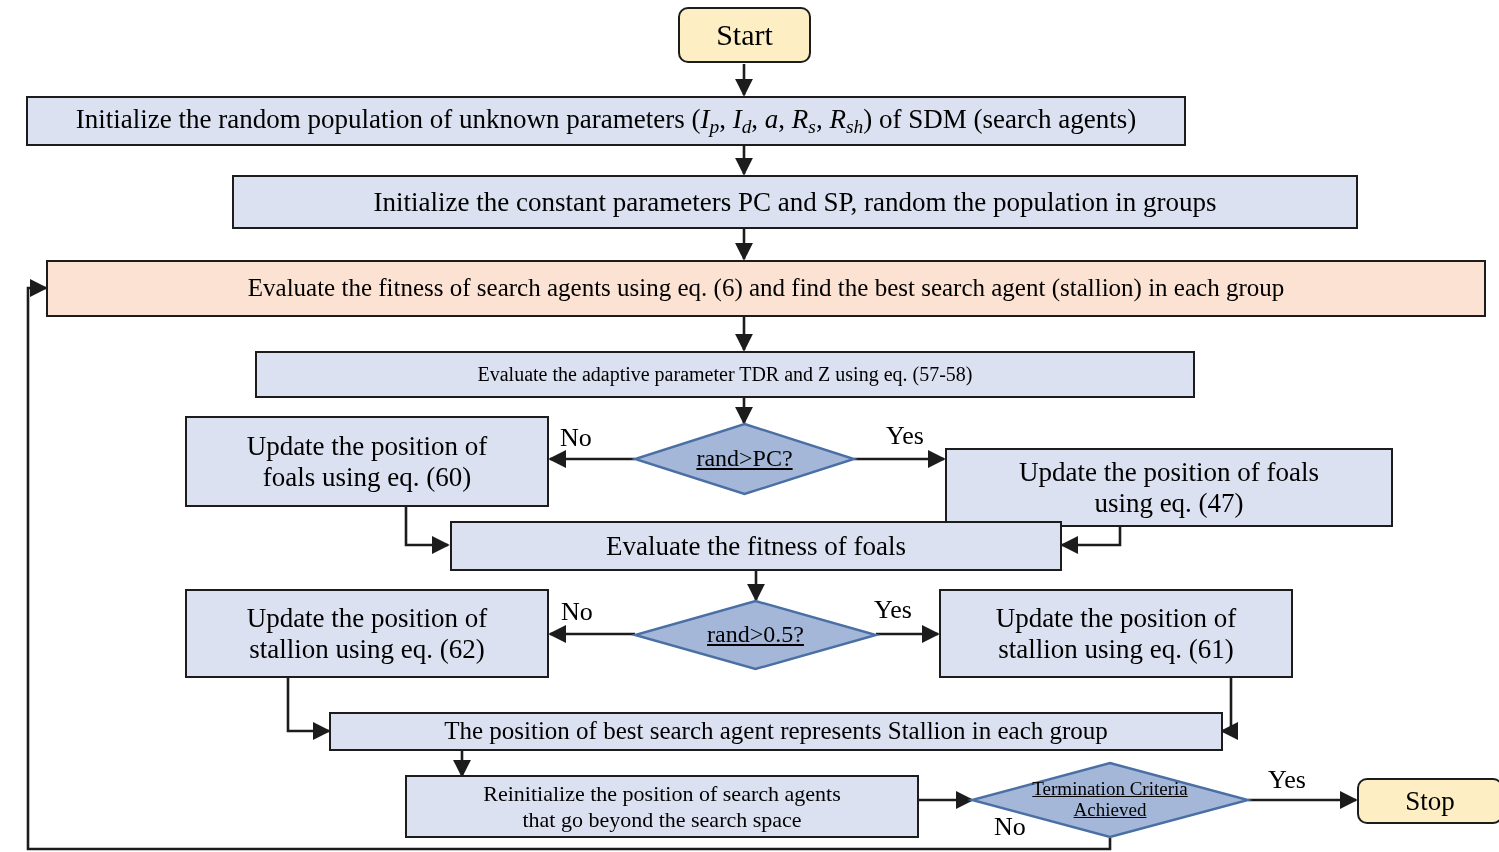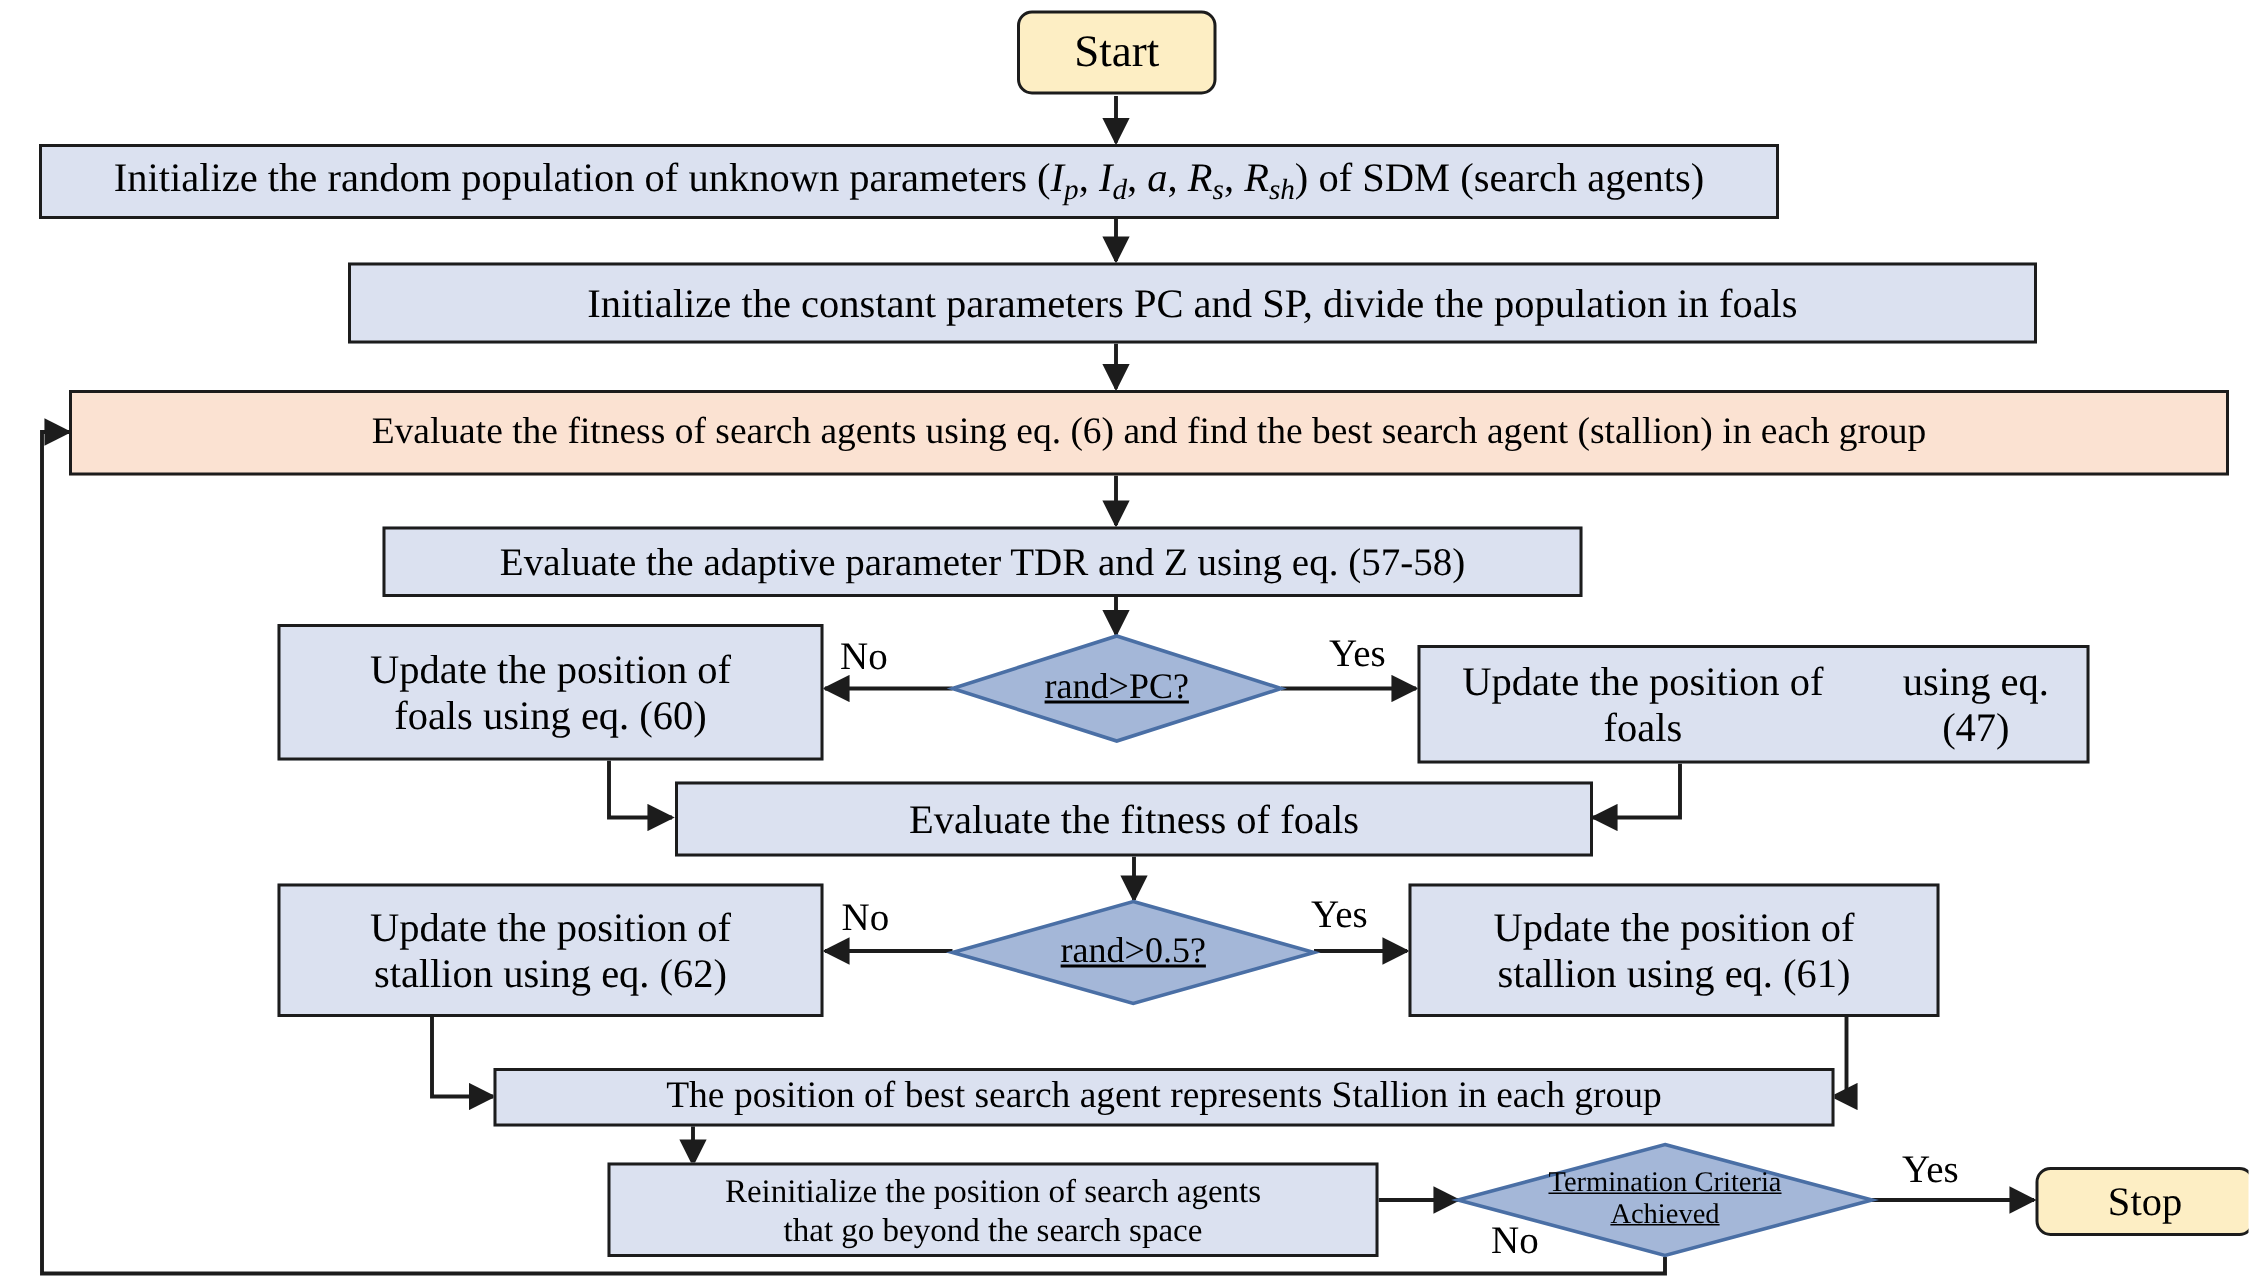--- a/index.html
+++ b/index.html
@@ -118,44 +118,44 @@
     <span>Start</span>
   </div>
 
   <div class="node proc" style="left:10px;top:96px;width:1160px;height:50px;font-size:27px;justify-content:center;">
     <span>
       <span>Initialize the random population of unknown parameters (</span><span class="it"><span>I</span><span class="sub">p</span></span>, <span class="it"><span>I</span><span class="sub">d</span></span>, <span class="it">a</span>, <span class="it"><span>R</span><span class="sub">s</span></span>, <span class="it"><span>R</span><span class="sub">sh</span></span><span>) of SDM (search agents)</span>
     </span>
   </div>
 
   <div class="node proc" style="left:216px;top:175px;width:1126px;height:54px;font-size:27px;">
-    <span>Initialize the constant parameters PC and SP, divide the population in foals</span>
+    <span>Initialize the constant parameters PC and SP, random the population in groups</span>
   </div>
 
   <div class="node accent" style="left:30px;top:260px;width:1440px;height:57px;font-size:25px;">
     <span>Evaluate the fitness of search agents using eq. (6) and find the best search agent (stallion) in each group</span>
   </div>
 
-  <div class="node proc" style="left:239px;top:351px;width:800px;height:47px;font-size:26px;">
+  <div class="node proc" style="left:239px;top:351px;width:940px;height:47px;font-size:20px;">
     <span>Evaluate the adaptive parameter TDR and Z using eq. (57-58)</span>
   </div>
 
   <div class="dia-wrap" style="left:618px;top:423px;width:221px;height:72px;">
     <svg width="221" height="72" viewBox="0 0 221 72" xmlns="http://www.w3.org/2000/svg">
       <polygon points="110.5,1 220,36 110.5,71 1,36" fill="#a4b7d8" stroke="#4a6fa5" stroke-width="2.4"></polygon>
     </svg>
     <div class="dia-text" style="font-size:24px;">rand&gt;PC?</div>
   </div>
 
   <div class="node proc" style="left:169px;top:416px;width:364px;height:91px;font-size:27px;flex-direction:column;">
     <span>Update the position of</span>
     <span>foals using eq. (60)</span>
   </div>
 
-  <div class="node proc" style="left:929px;top:430px;width:448px;height:79px;font-size:27px;flex-direction:row;">
+  <div class="node proc" style="left:929px;top:448px;width:448px;height:79px;font-size:27px;flex-direction:column;">
     <span>Update the position of foals</span>
     <span>using eq. (47)</span>
   </div>
 
   <div class="node proc" style="left:434px;top:521px;width:612px;height:50px;font-size:27px;">
     <span>Evaluate the fitness of foals</span>
   </div>
 
   <div class="dia-wrap" style="left:618px;top:600px;width:243px;height:70px;">
     <svg width="243" height="70" viewBox="0 0 243 70" xmlns="http://www.w3.org/2000/svg">

